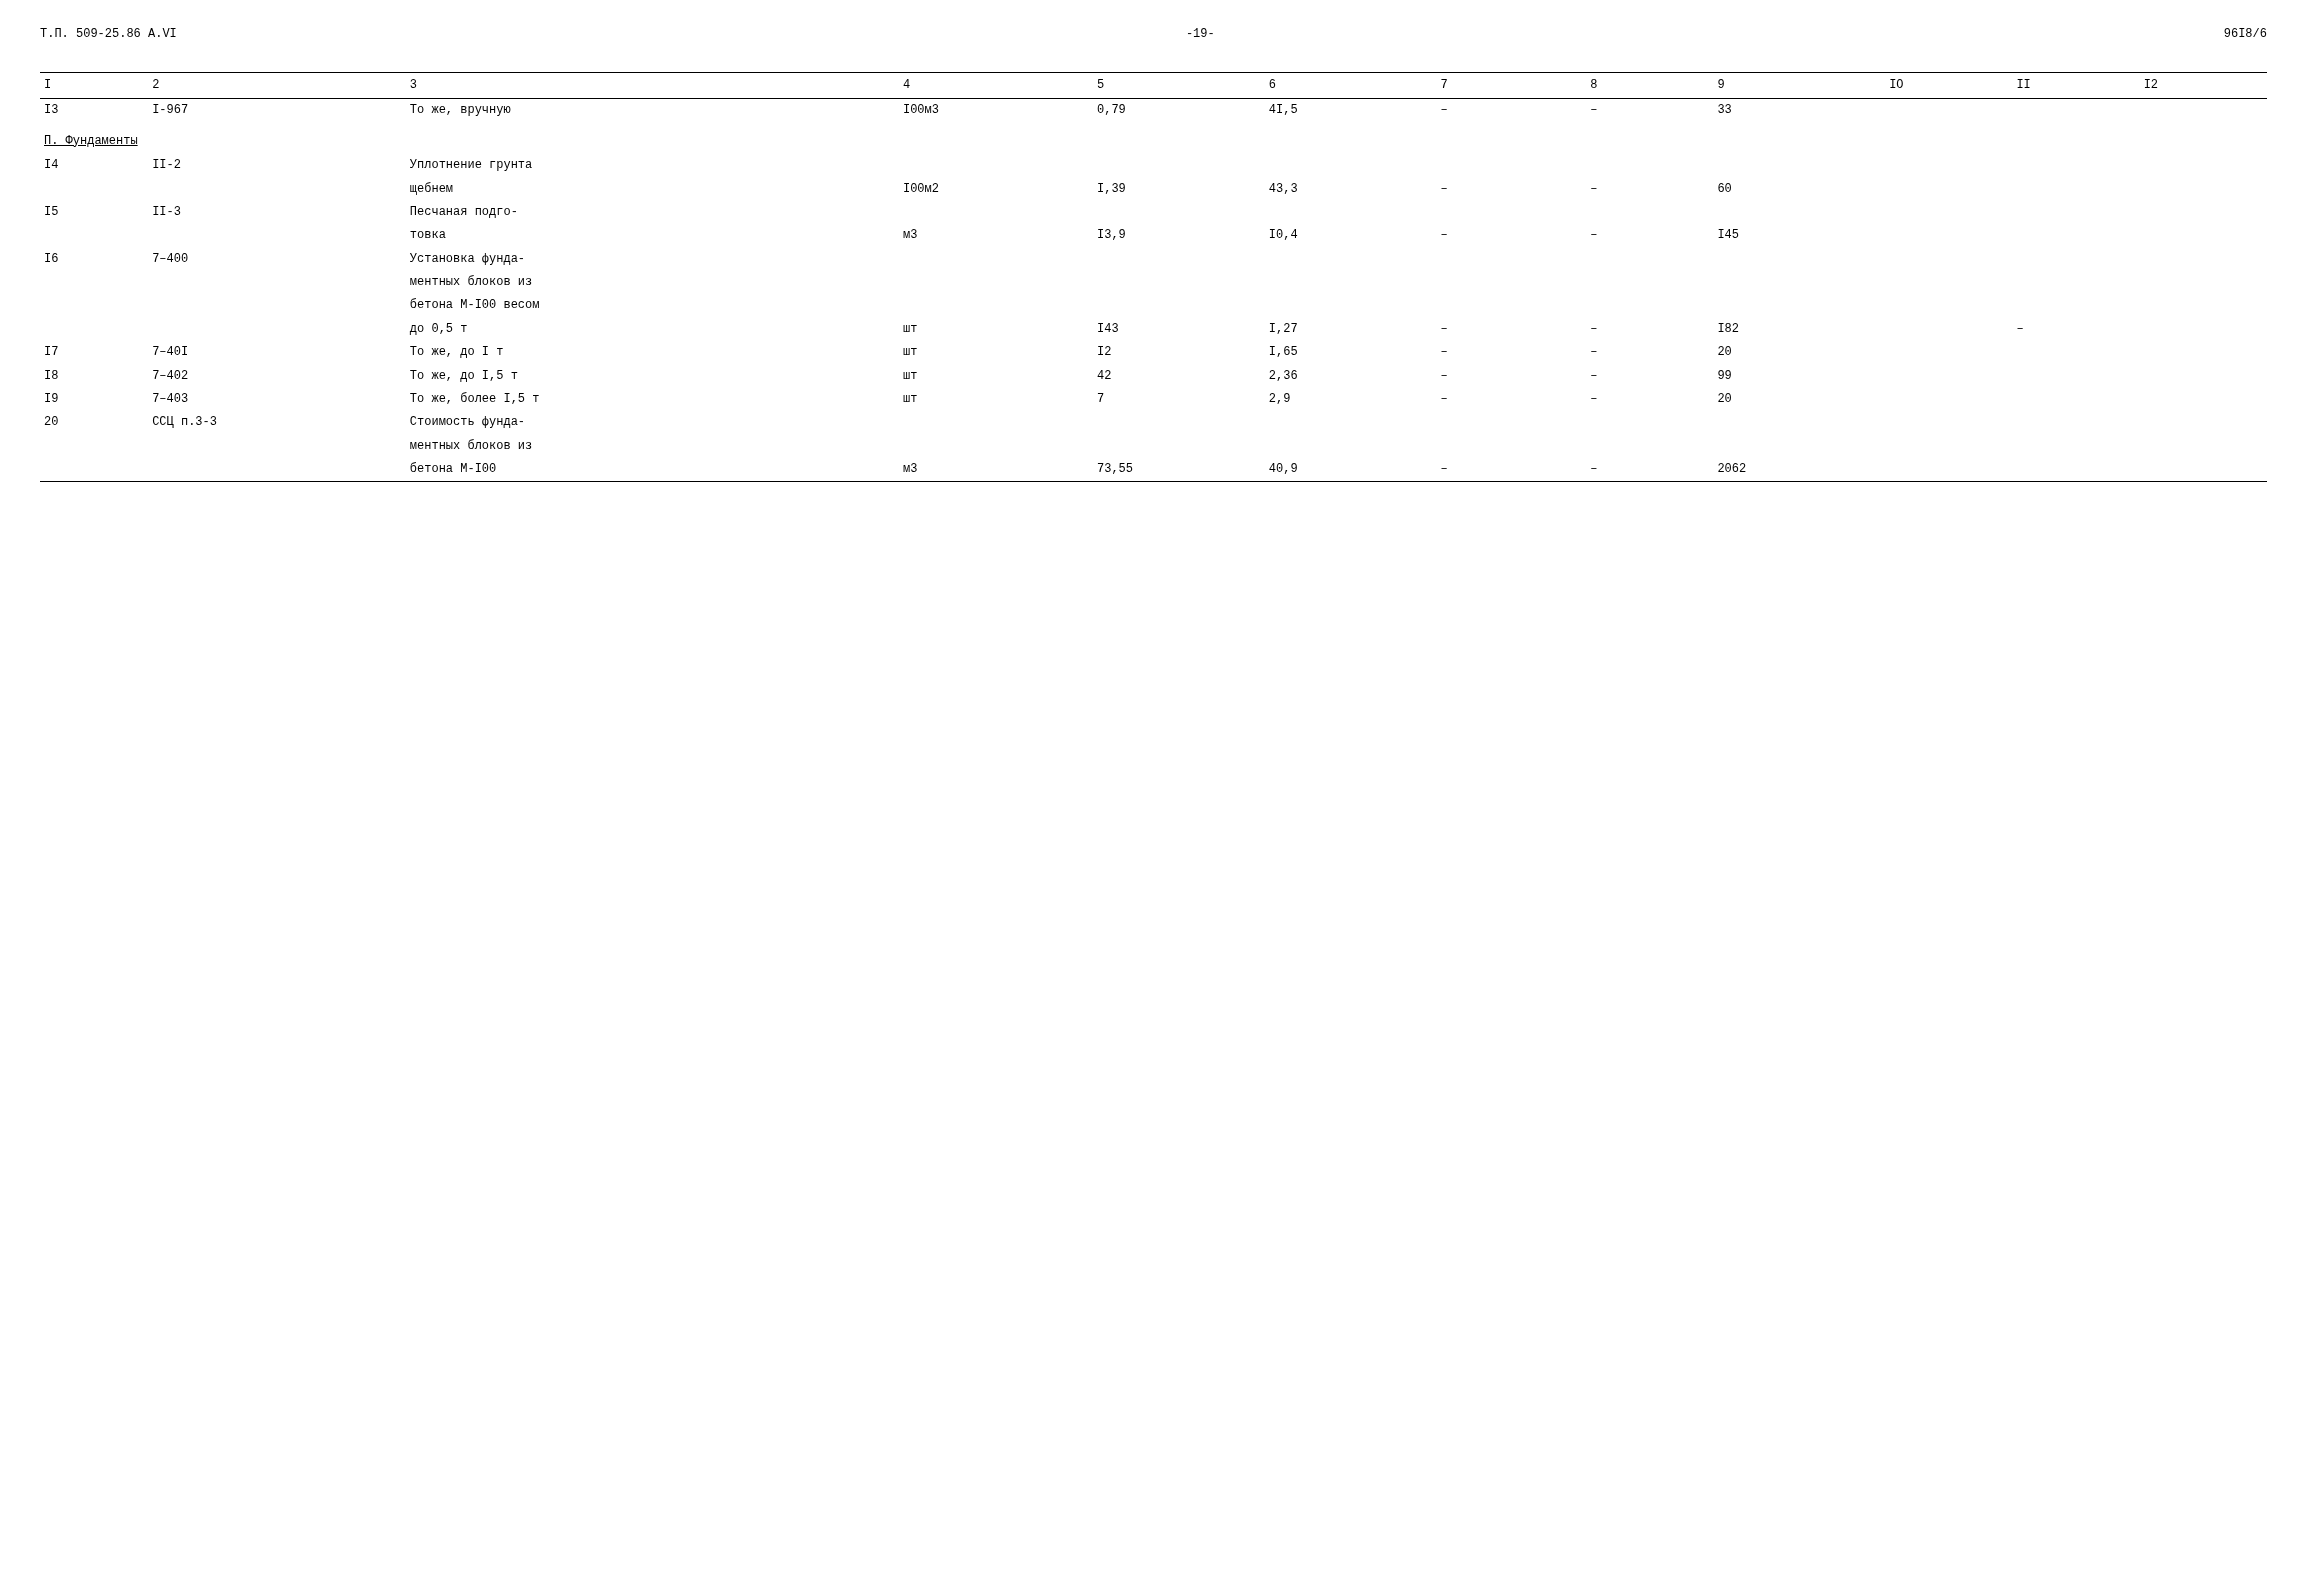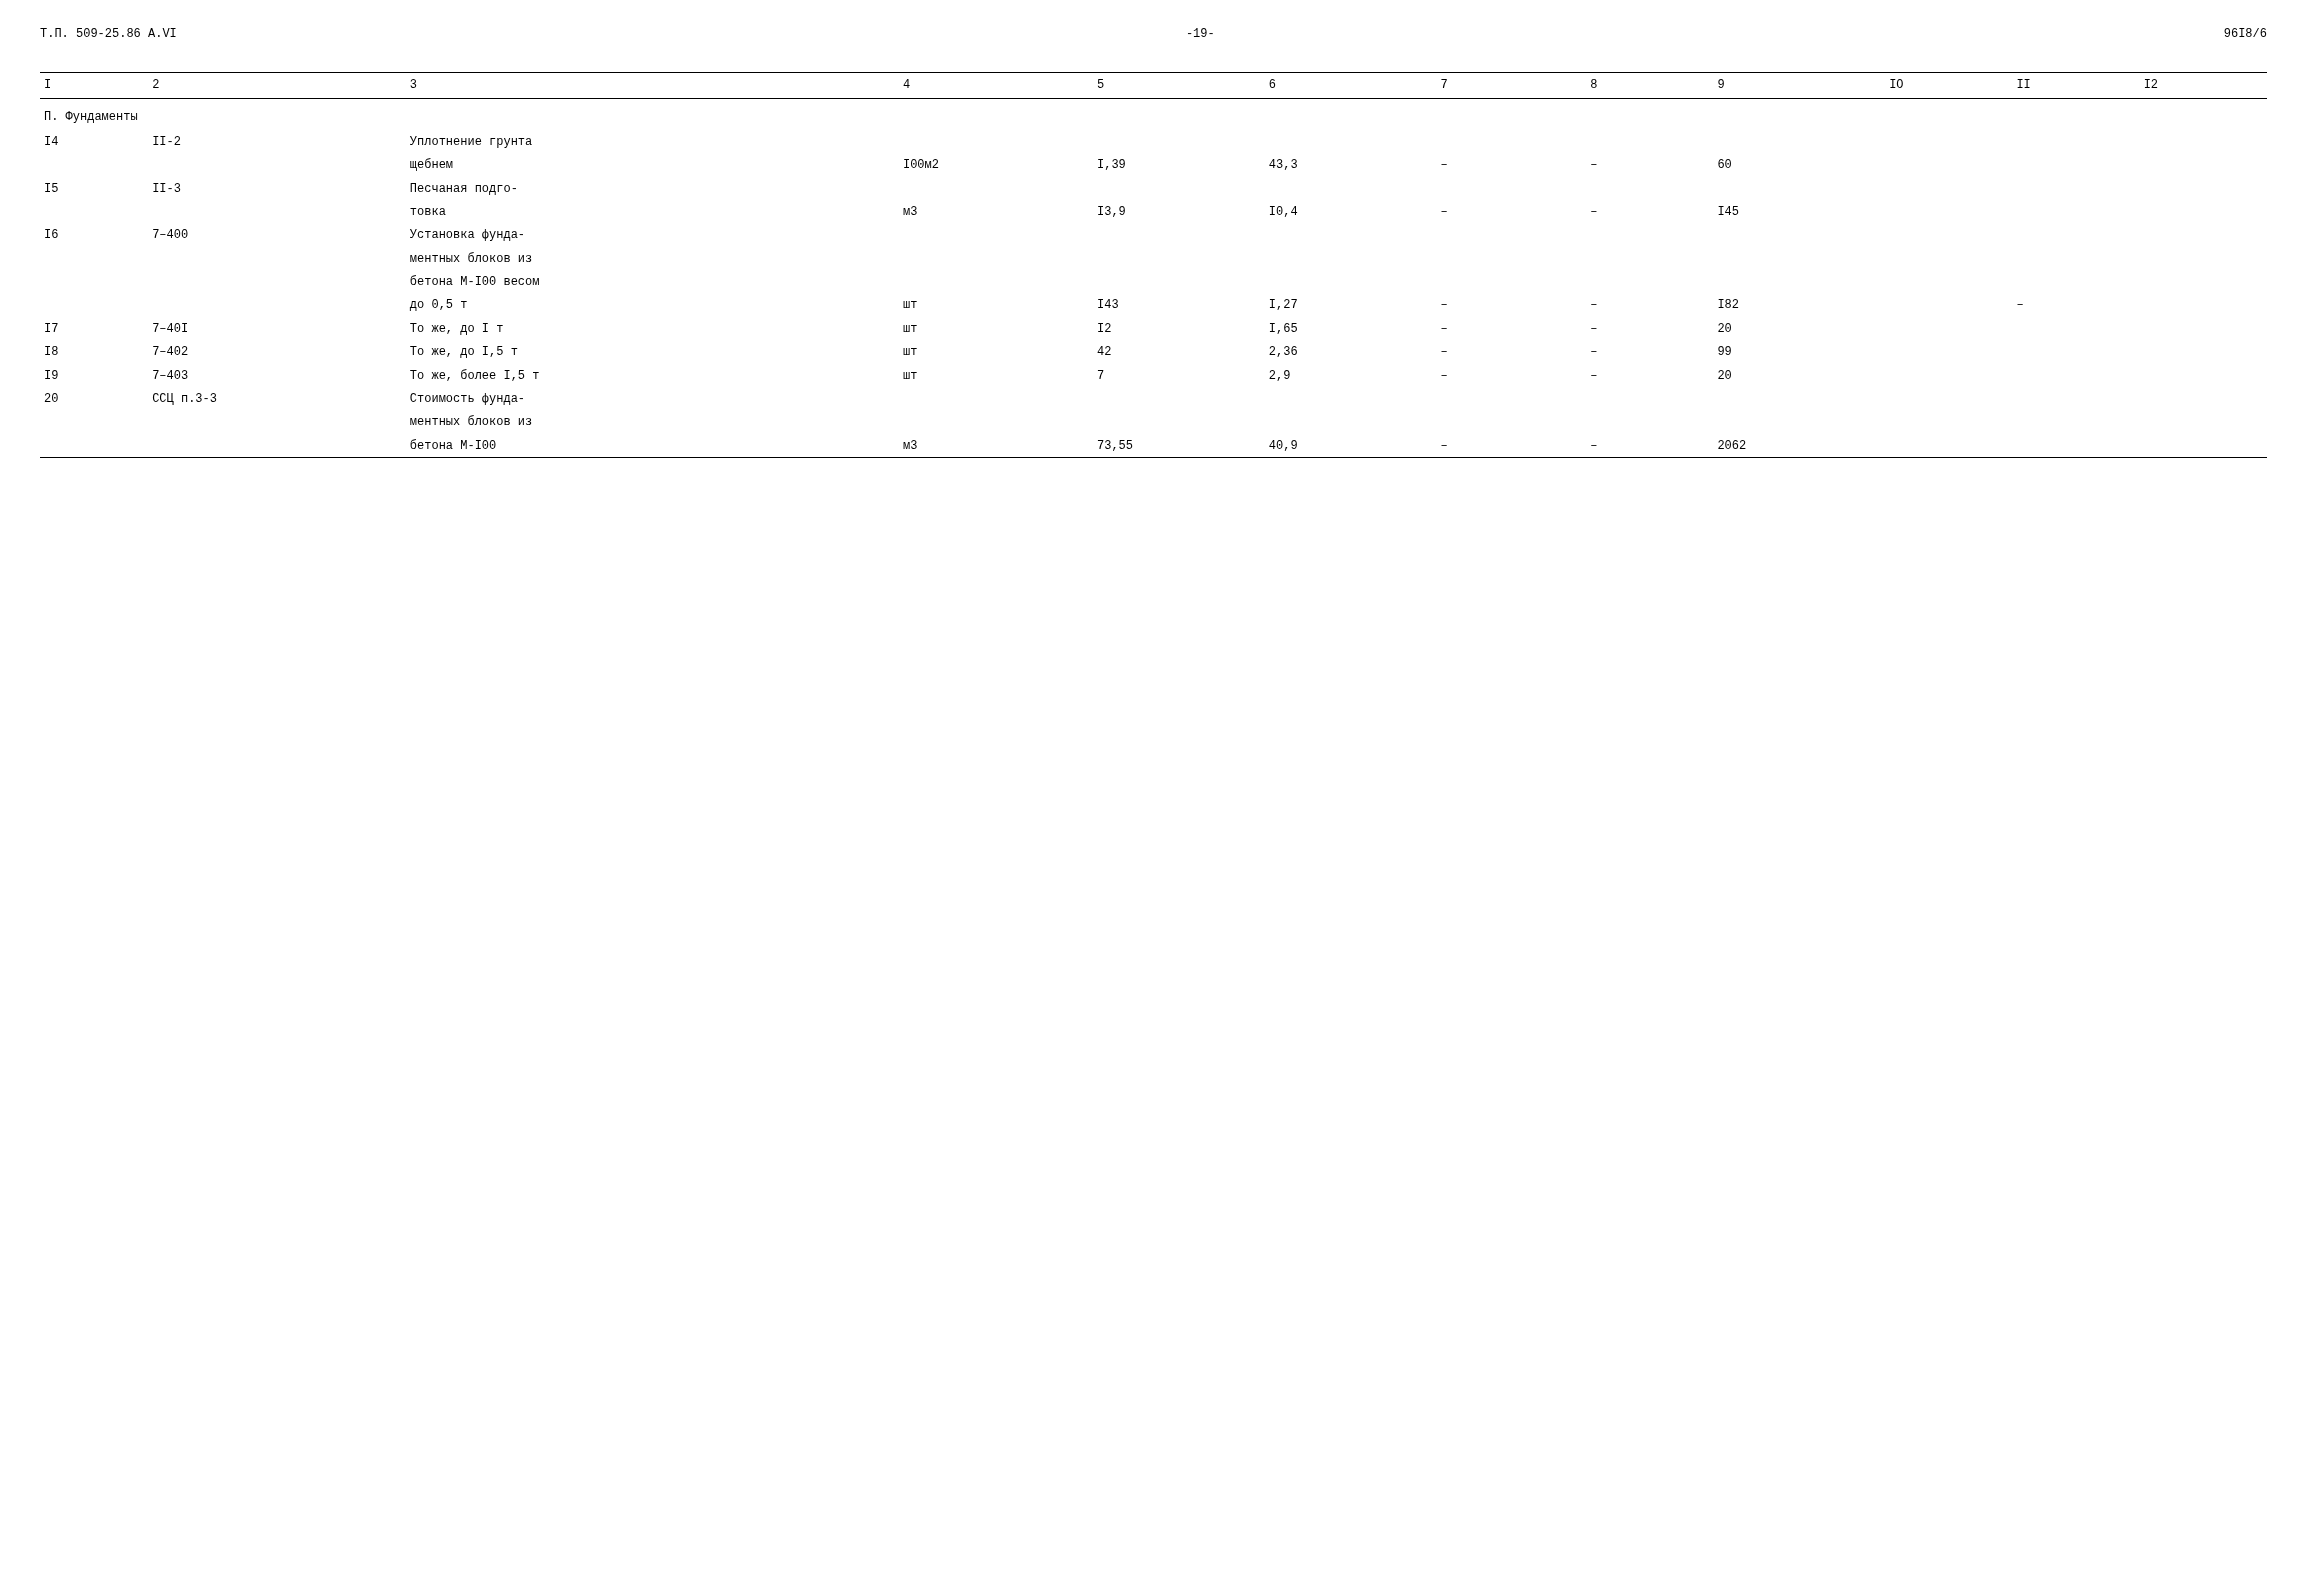--- a/index.html
+++ b/index.html
@@ -71,20 +71,21 @@
     .col-10 { width: 40px; }
     .col-11 { width: 40px; }
     .col-12 { width: 40px; }
 
     .section-header td {
       padding-top: 9.4px;
       padding-bottom: 2.7px;
     }
 
     .underline {
+      text-decoration: underline;
       margin-top: 48px;
     }
 
     .itogo-row td {
       padding-top: 0;
       padding-bottom: 4px;
     }
   </style>
 </head>
 <body>
@@ -120,20 +121,34 @@
       <th>6</th>
       <th>7</th>
       <th>8</th>
       <th>9</th>
       <th>IO</th>
       <th>II</th>
       <th>I2</th>
     </tr>
   </thead>
   <tbody id="table-body">
+  <tr>
+        <td>I3</td>
+        <td>I-967</td>
+        <td>То же, вручную</td>
+        <td>I00м3</td>
+        <td>0,79</td>
+        <td>4I,5</td>
+        <td>–</td>
+        <td>–</td>
+        <td>33</td>
+        <td></td>
+        <td></td>
+        <td></td>
+      </tr>
       <tr class="section-header">
         <td colspan="12" style="padding-top: 9.4px; padding-bottom: 4px;"><span class="underline">П. Фундаменты</span></td>
       </tr>
       <tr>
         <td>I4</td>
         <td>II-2</td>
         <td>Уплотнение грунта</td>
         <td></td>
         <td></td>
         <td></td>

